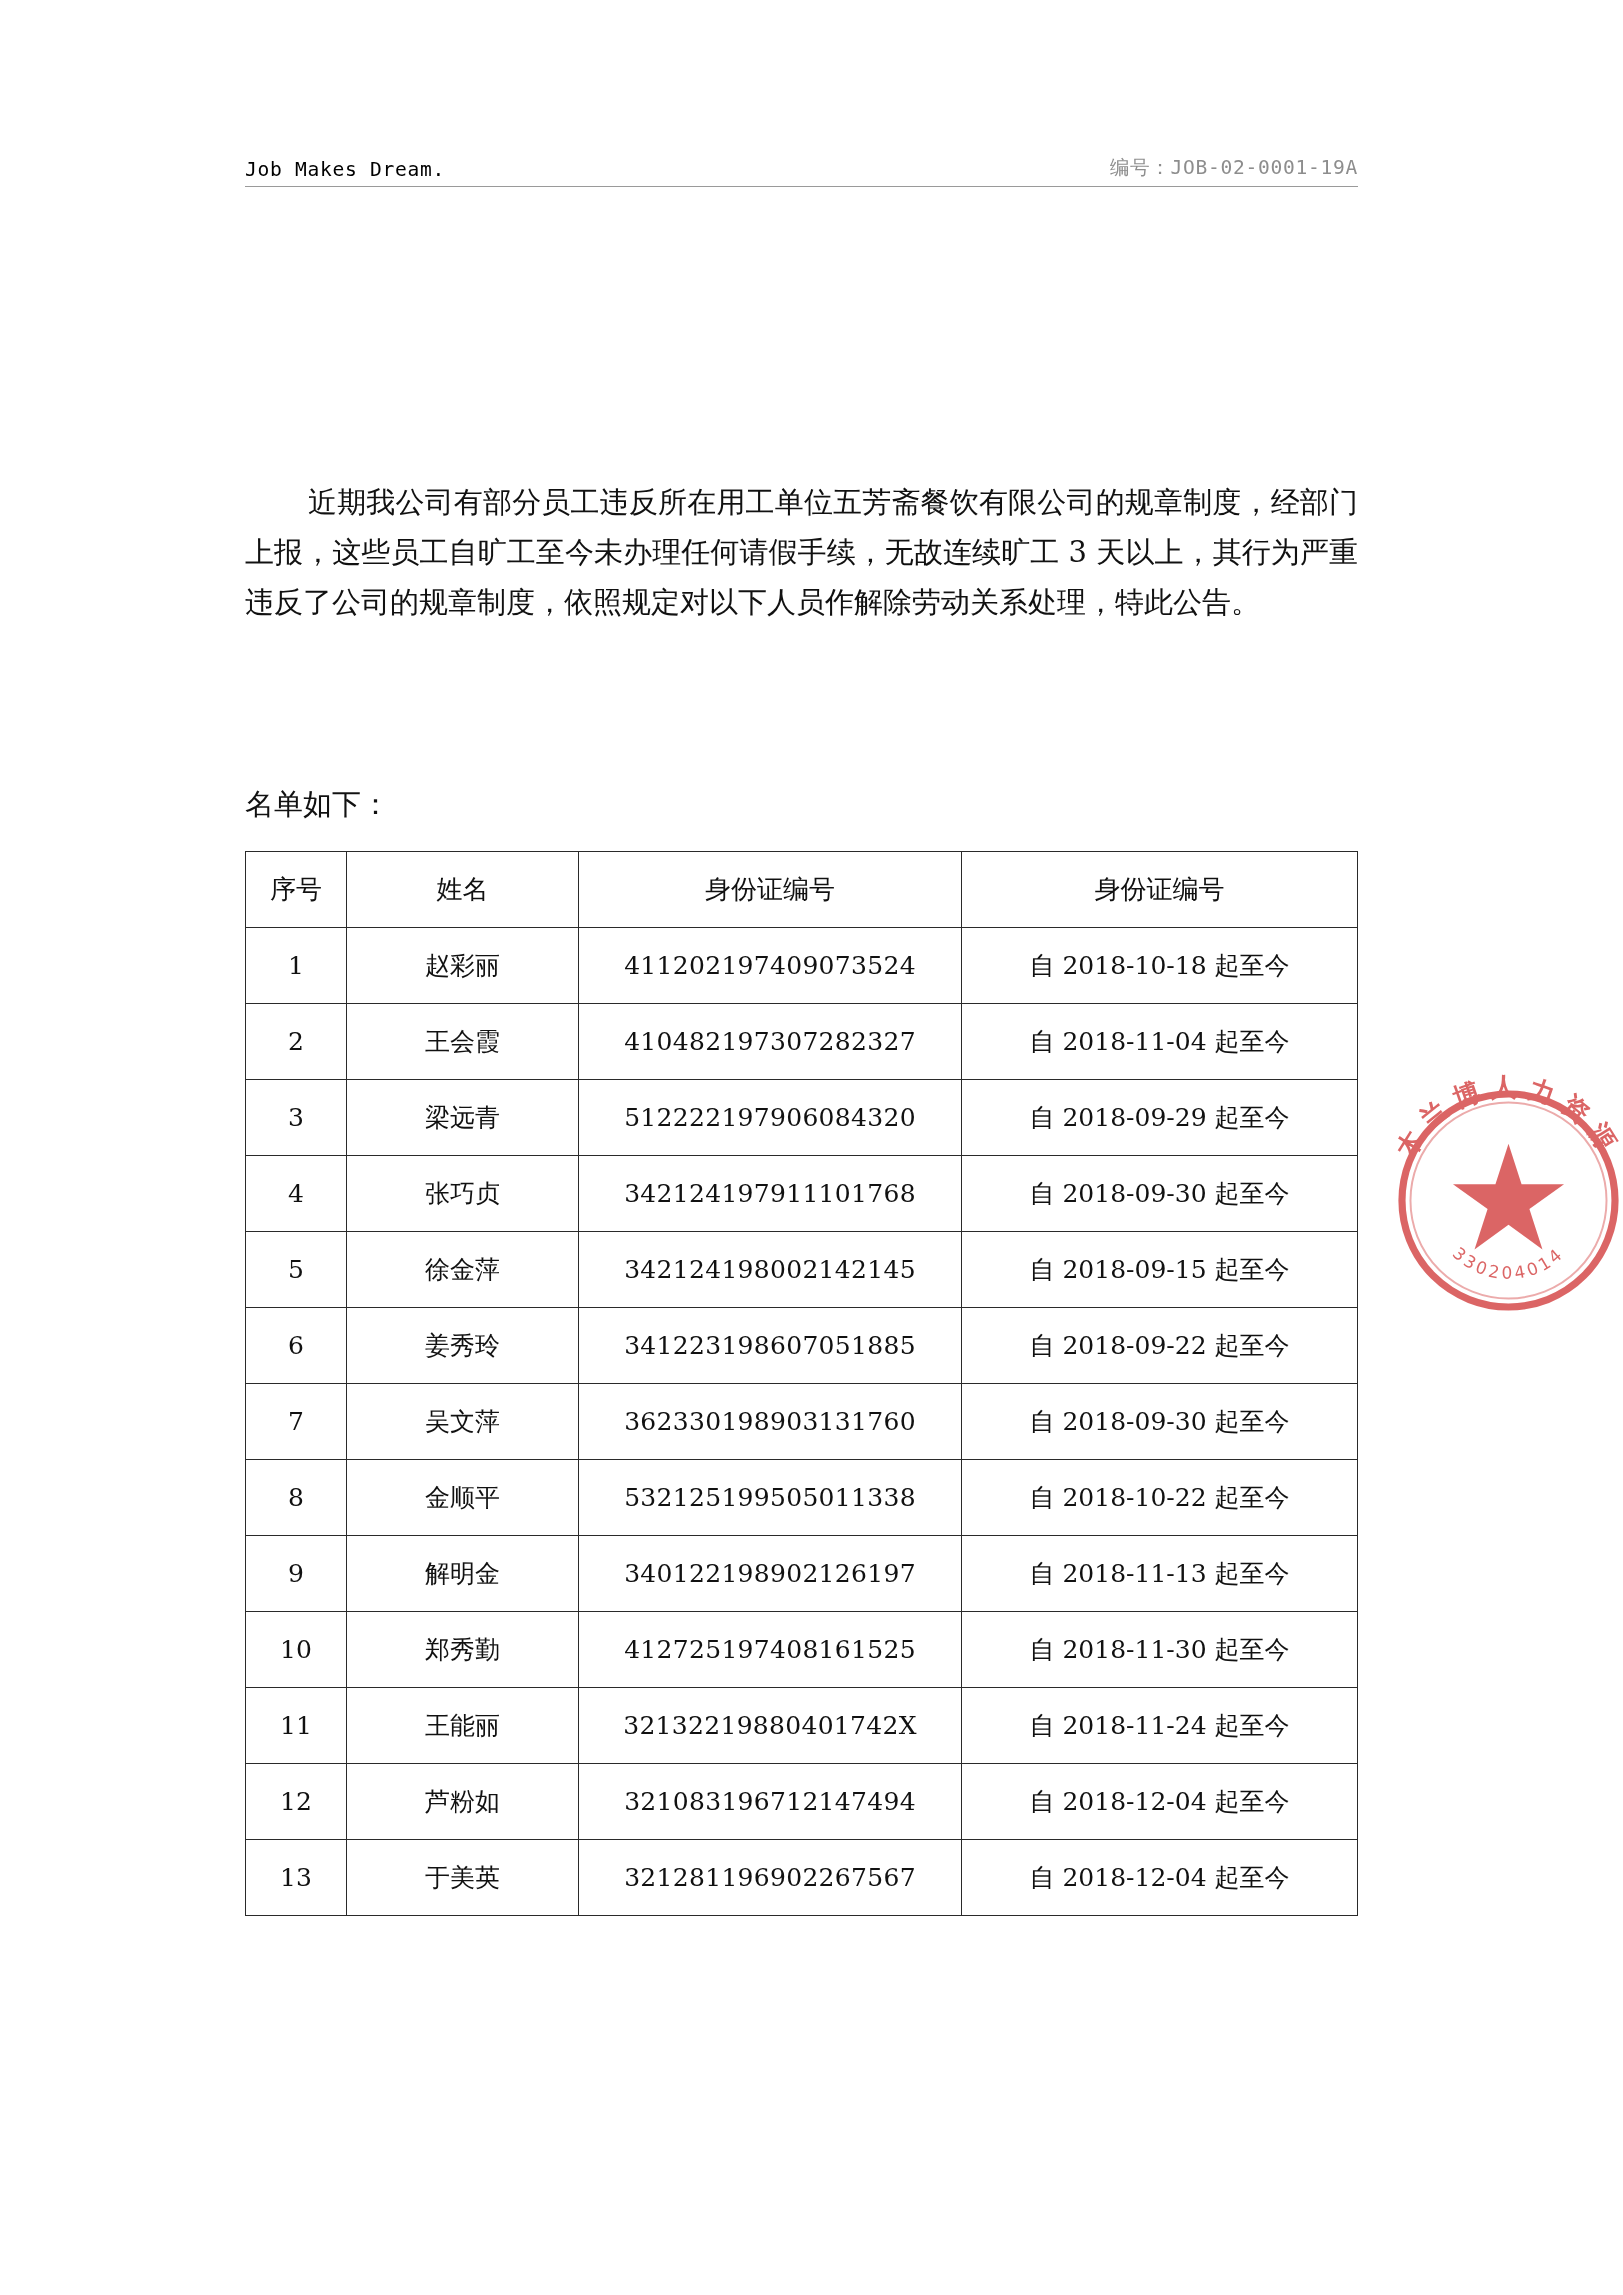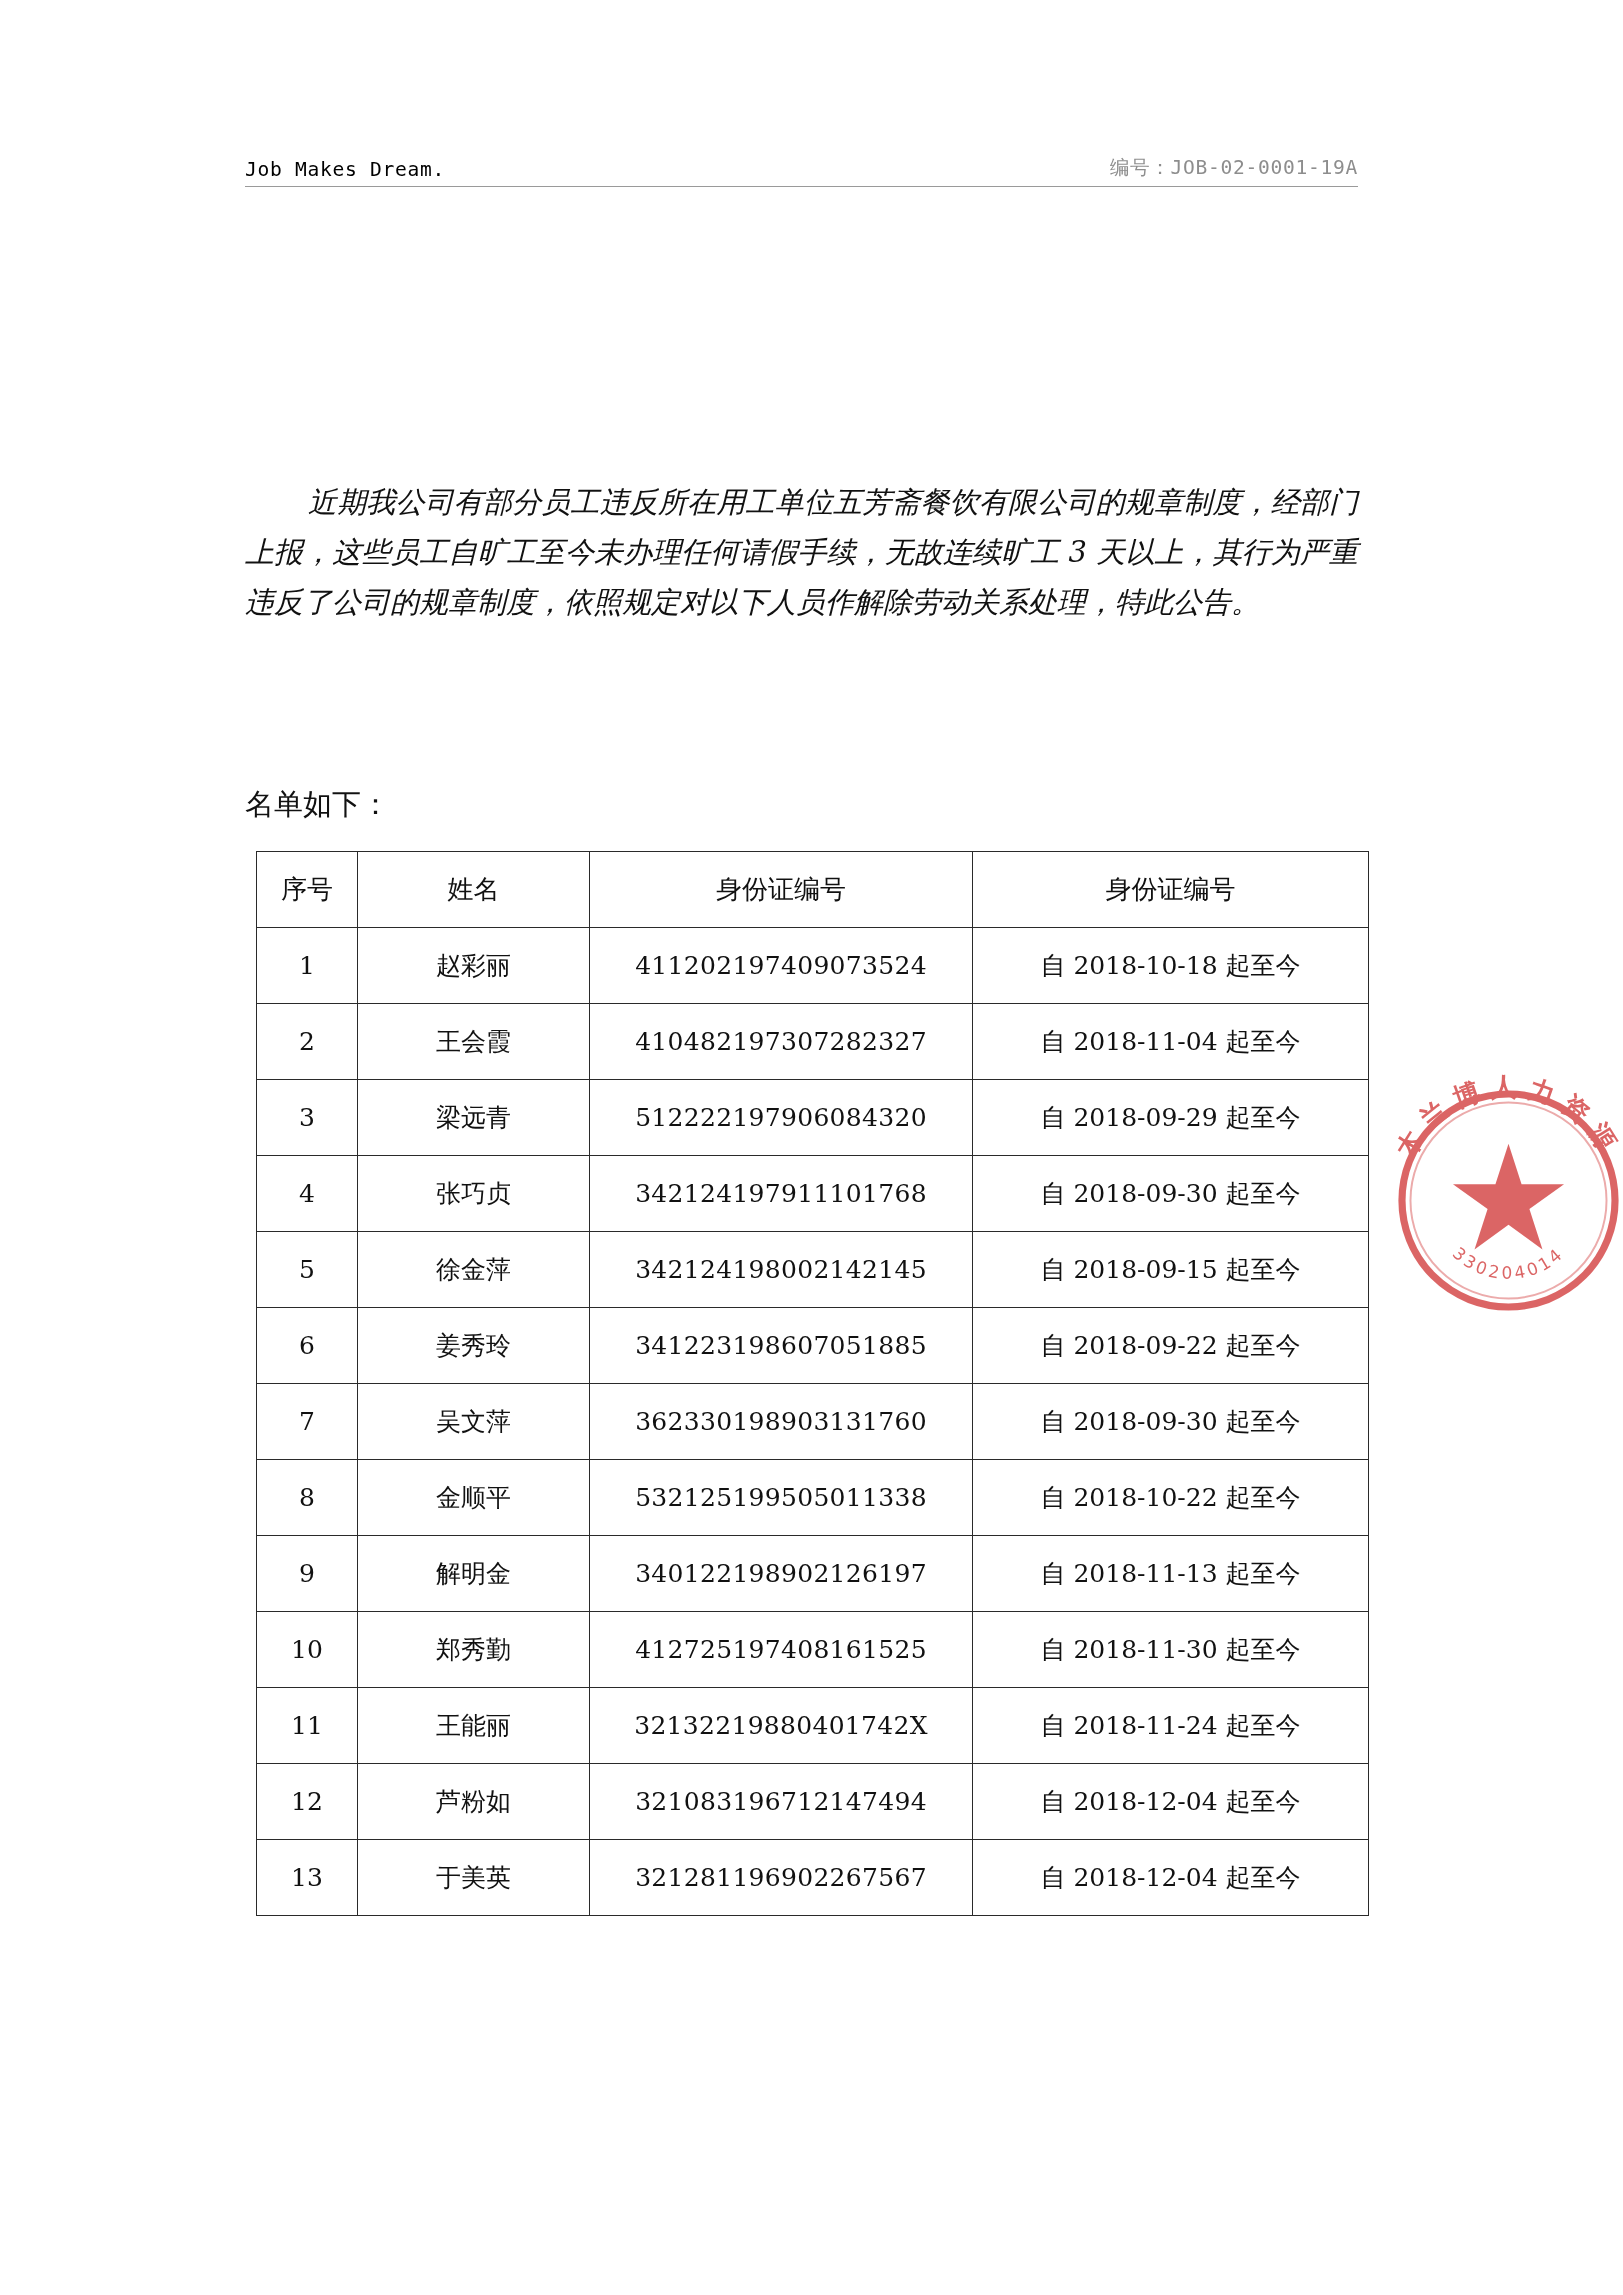--- a/index.html
+++ b/index.html
@@ -69,36 +69,35 @@
     position: absolute;
     left: 245px;
     top: 478px;
     width: 1113px;
     font-family: "DejaVu Serif", serif;
     font-size: 29px;
     line-height: 1.72;
     text-align: justify;
     text-indent: 63px;
     color: #111;
-    font-style: italic;
   }
 
   .list-label {
     position: absolute;
     left: 245px;
     top: 785px;
     font-family: Liberation Mono, monospace;
     font-size: 29px;
     color: #111;
   }
 
   
   table.name-table {
     position: absolute;
-    left: 256px;
+    left: 245px;
     top: 851px;
     width: 1113px;
     border-collapse: collapse;
     table-layout: fixed;
   }
   table.name-table td, table.name-table th {
     border: 1.3px solid #2a2a2a;
     height: 73px;
     text-align: center;
     vertical-align: middle;

